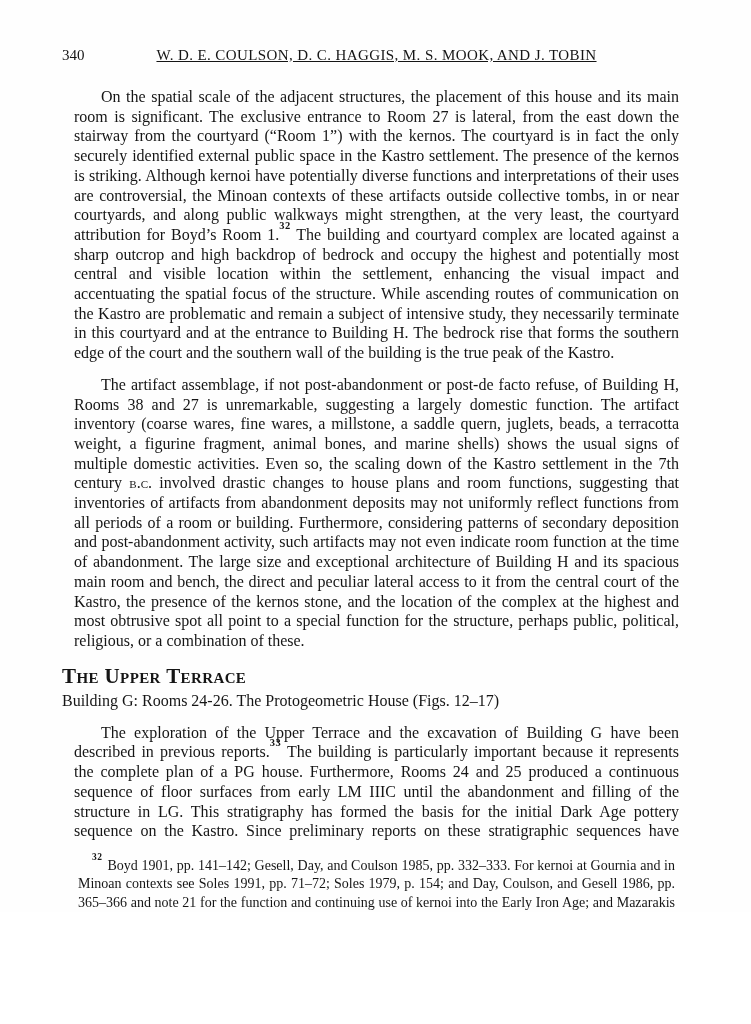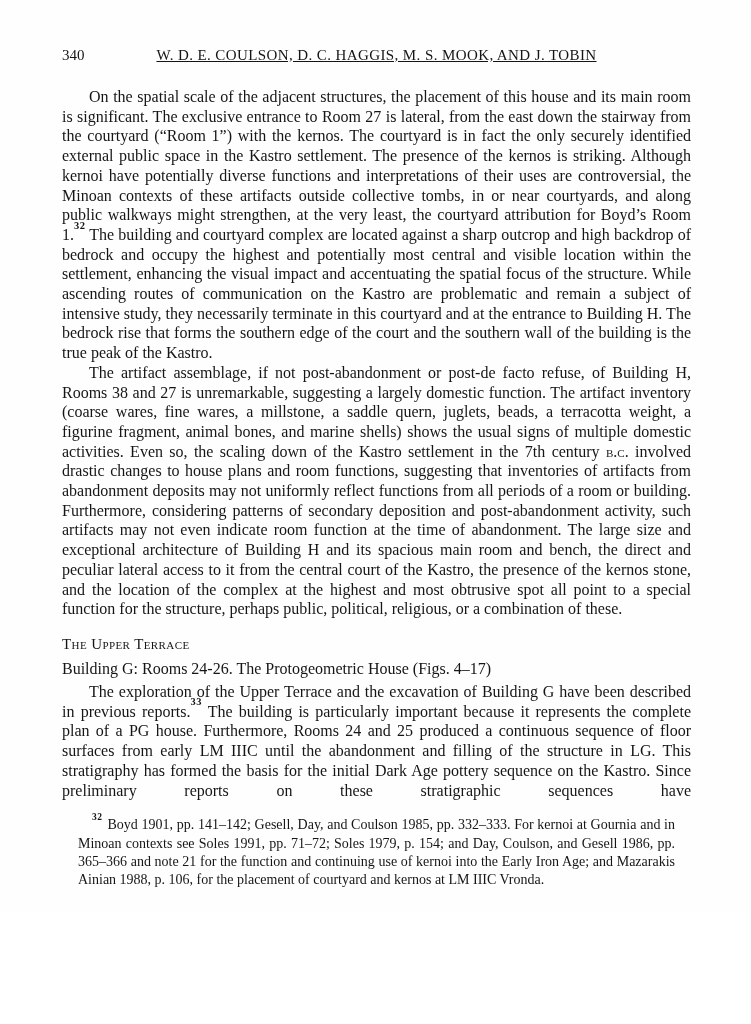--- a/index.html
+++ b/index.html
@@ -30,45 +30,45 @@
     top: 0;
   }
   .authors {
     display: block;
     text-align: center;
     letter-spacing: 0.4px;
     white-space: nowrap;
     text-decoration: underline;
   }
   .body-para {
-    margin: 0;
+    margin: 12px;
     font-size: 16px;
     line-height: 19.7px;
     text-align: justify;
     text-indent: 27px;
   }
   .body-para.continues {
     text-align-last: justify;
   }
   .italic { }
   .smallcaps { font-variant: small-caps; }
   .fnref {
     font-weight: bold;
     font-size: 10.5px;
     line-height: 0;
     position: relative;
     top: -5px;
     letter-spacing: 0.5px;
   }
   .section-heading {
     margin: 15px 0 3px 0;
-    font-size: 15px;
+    font-size: 21px;
     font-variant: small-caps;
     letter-spacing: 0.4px;
-    font-weight: normal;
+    font-weight: bold;
     line-height: 21px;
   }
   .subheading {
     margin: 0 0 3px 0;
     font-size: 16px;
     line-height: 21px;
   }
   .footnotes {
     margin-top: 13px;
     font-size: 14px;
@@ -98,21 +98,21 @@
     <span class="page-number">340</span>
     <span class="authors">W. D. E. COULSON, D. C. HAGGIS, M. S. MOOK, AND J. TOBIN</span>
   </div>
 
   <p class="body-para"><span>On the spatial scale of the adjacent structures, the placement of this house and its main room is significant. The exclusive entrance to Room 27 is lateral, from the east down the stairway from the courtyard (“Room 1”) with the kernos. The courtyard is in fact the only securely identified external public space in the Kastro settlement. The presence of the kernos is striking. Although kernoi have potentially diverse functions and interpretations of their uses are controversial, the Minoan contexts of these artifacts outside collective tombs, in or near courtyards, and along public walkways might strengthen, at the very least, the courtyard attribution for Boyd’s Room 1.</span><sup class="fnref">32</sup><span> The building and courtyard complex are located against a sharp outcrop and high backdrop of bedrock and occupy the highest and potentially most central and visible location within the settlement, enhancing the visual impact and accentuating the spatial focus of the structure. While ascending routes of communication on the Kastro are problematic and remain a subject of intensive study, they necessarily terminate in this courtyard and at the entrance to Building H. The bedrock rise that forms the southern edge of the court and the southern wall of the building is the true peak of the Kastro.</span></p>
 
   <p class="body-para"><span>The artifact assemblage, if not post-abandonment or post-</span><span class="italic">de facto</span><span> refuse, of Building H, Rooms 38 and 27 is unremarkable, suggesting a largely domestic function. The artifact inventory (coarse wares, fine wares, a millstone, a saddle quern, juglets, beads, a terracotta weight, a figurine fragment, animal bones, and marine shells) shows the usual signs of multiple domestic activities. Even so, the scaling down of the Kastro settlement in the 7th century </span><span class="smallcaps">b.c.</span><span> involved drastic changes to house plans and room functions, suggesting that inventories of artifacts from abandonment deposits may not uniformly reflect functions from all periods of a room or building. Furthermore, considering patterns of secondary deposition and post-abandonment activity, such artifacts may not even indicate room function at the time of abandonment. The large size and exceptional architecture of Building H and its spacious main room and bench, the direct and peculiar lateral access to it from the central court of the Kastro, the presence of the kernos stone, and the location of the complex at the highest and most obtrusive spot all point to a special function for the structure, perhaps public, political, religious, or a combination of these.</span></p>
 
   <h2 class="section-heading">The Upper Terrace</h2>
 
-  <p class="subheading"><span class="italic">Building G: Rooms 24-26. The Protogeometric House</span><span> (Figs. 4–17)</span></p>
+  <p class="subheading"><span class="italic">Building G: Rooms 24-26. The Protogeometric House</span><span> (Figs. 12–17)</span></p>
 
   <p class="body-para continues"><span>The exploration of the Upper Terrace and the excavation of Building G have been described in previous reports.</span><sup class="fnref">33</sup><span> The building is particularly important because it represents the complete plan of a PG house. Furthermore, Rooms 24 and 25 produced a continuous sequence of floor surfaces from early LM IIIC until the abandonment and filling of the structure in LG. This stratigraphy has formed the basis for the initial Dark Age pottery sequence on the Kastro. Since preliminary reports on these stratigraphic sequences have</span></p>
 
   <div class="footnotes">
     <p class="footnote"><sup class="fnmark">32</sup><span>Boyd 1901, pp. 141–142; Gesell, Day, and Coulson 1985, pp. 332–333. For kernoi at Gournia and in Minoan contexts see Soles 1991, pp. 71–72; Soles 1979, p. 154; and Day, Coulson, and Gesell 1986, pp. 365–366 and note 21 for the function and continuing use of kernoi into the Early Iron Age; and Mazarakis Ainian 1988, p. 106, for the placement of courtyard and kernos at LM IIIC Vronda.</span></p>
   </div>
 
 </div>
 
 </body></html>

